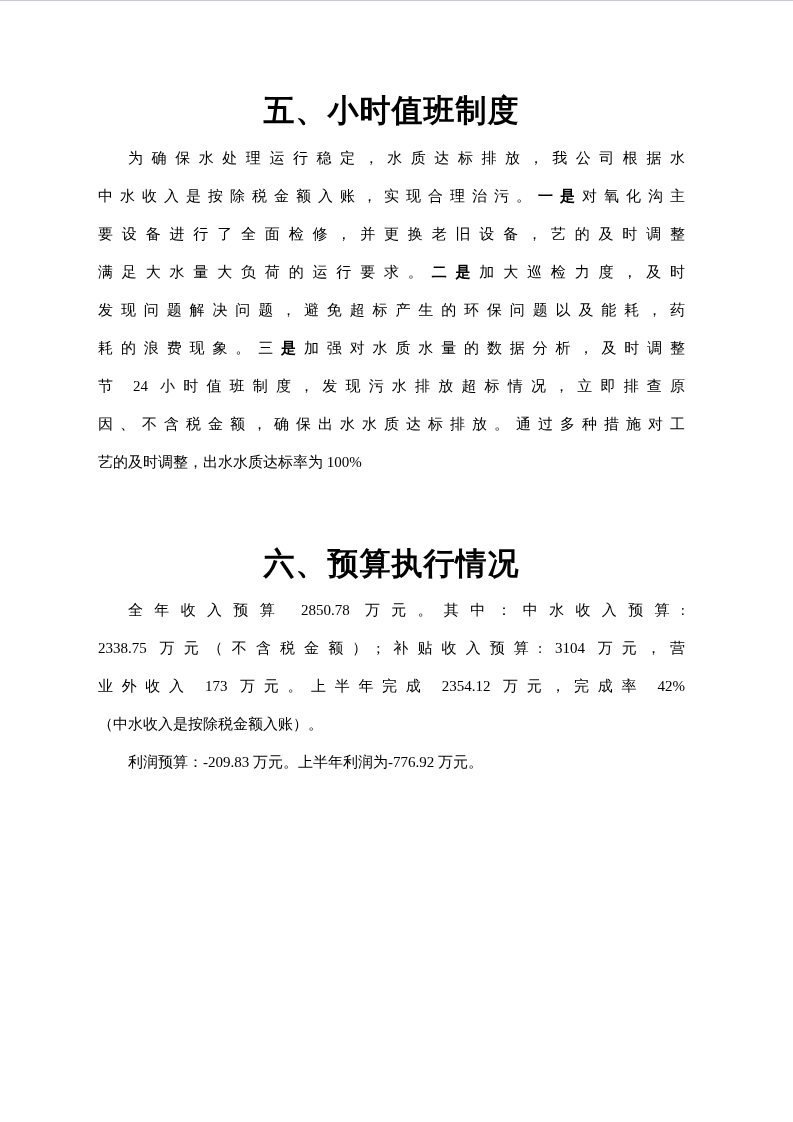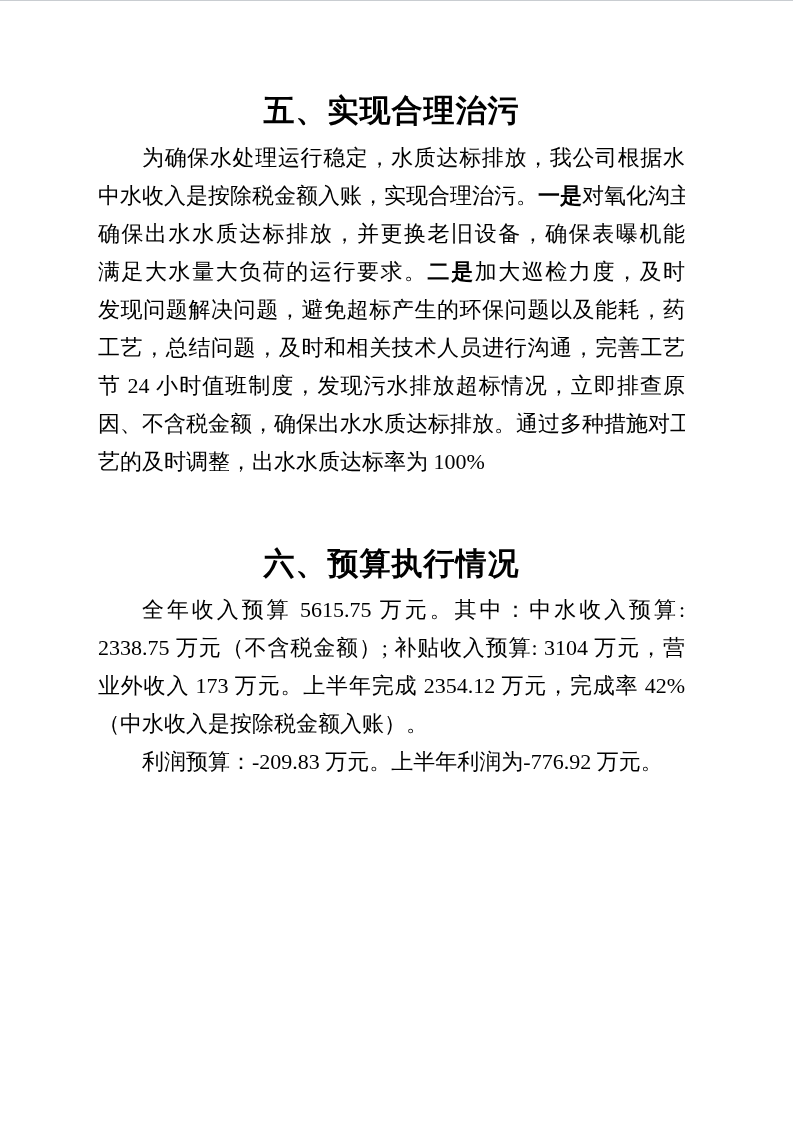--- a/index.html
+++ b/index.html
@@ -28,21 +28,21 @@
     margin: 0 0 9px 0;
   }
   .section-heading.heading-1 {
     margin-top: 64px;
     margin-bottom: 8px;
   }
   .paragraph {
     margin: 0;
   }
   .line {
-    font-size: 22px;
+    font-size: 15px;
     line-height: 38px;
     height: 38px;
     white-space: nowrap;
     text-align: justify;
     text-align-last: justify;
     text-justify: inter-character;
     overflow: hidden;
   }
   .line.no-just {
     text-align: left;
@@ -54,35 +54,35 @@
   .b {
     font-weight: bold;
     font-family: Liberation Serif, serif;
   }
 </style>
 </head>
 <body>
 
 <div class="page">
   <div class="content">
-      <div class="section-heading heading-0">五、实现合理治污</div>
+      <div class="section-heading heading-0">五、小时值班制度</div>
       <div class="paragraph">
         <div class="line indent"><span>为确保水处理运行稳定，水质达标排放，我公司根据水</span></div>
         <div class="line"><span>中水收入是按除税金额入账，实现合理治污。</span><span class="b">一是</span><span>对氧化沟主</span></div>
-        <div class="line"><span>确保出水水质达标排放，并更换老旧设备，确保表曝机能</span></div>
+        <div class="line"><span>要设备进行了全面检修，并更换老旧设备，艺的及时调整</span></div>
         <div class="line"><span>满足大水量大负荷的运行要求。</span><span class="b">二是</span><span>加大巡检力度，及时</span></div>
         <div class="line"><span>发现问题解决问题，避免超标产生的环保问题以及能耗，药</span></div>
-        <div class="line"><span>工艺，总结问题，及时和相关技术人员进行沟通，完善工艺</span></div>
+        <div class="line"><span>耗的浪费现象。三</span><span class="b">是</span><span>加强对水质水量的数据分析，及时调整</span></div>
         <div class="line"><span>节 24 小时值班制度，发现污水排放超标情况，立即排查原</span></div>
         <div class="line"><span>因、不含税金额，确保出水水质达标排放。通过多种措施对工</span></div>
         <div class="line no-just"><span>艺的及时调整，出水水质达标率为 100%</span></div>
       </div>
       <div class="section-heading heading-1">六、预算执行情况</div>
       <div class="paragraph">
-        <div class="line indent"><span>全年收入预算 5615.75 万元。其中：中水收入预算:</span></div>
+        <div class="line indent"><span>全年收入预算 2850.78 万元。其中：中水收入预算:</span></div>
         <div class="line"><span>2338.75 万元（不含税金额）; 补贴收入预算: 3104 万元，营</span></div>
         <div class="line"><span>业外收入 173 万元。上半年完成 2354.12 万元，完成率 42%</span></div>
         <div class="line no-just"><span>（中水收入是按除税金额入账）。</span></div>
       </div>
       <div class="paragraph">
         <div class="line indent no-just"><span>利润预算：-209.83 万元。上半年利润为-776.92 万元。</span></div>
       </div>
     </div>
 </div>
 

